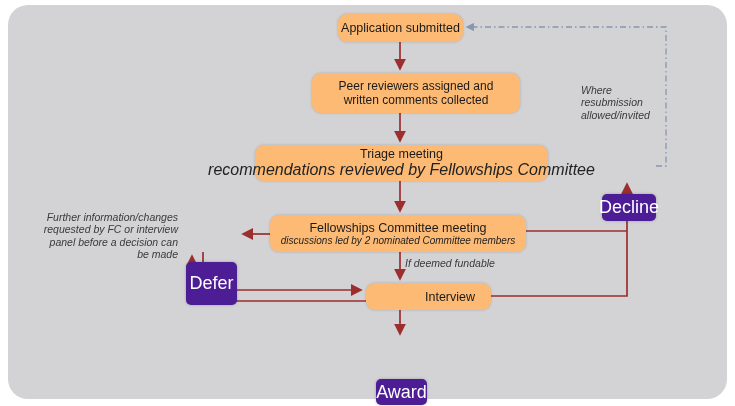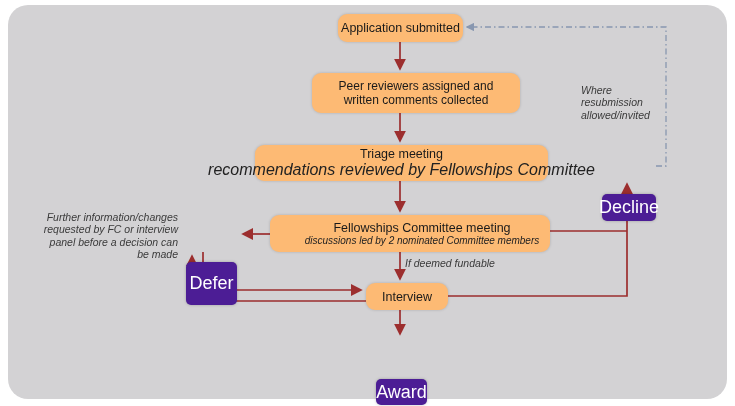--- a/index.html
+++ b/index.html
@@ -56,26 +56,26 @@
   <div class="node" style="left:312px;top:73px;width:208px;height:40px;">
     <div class="title" style="font-size:12px;">Peer reviewers assigned and</div>
     <div class="title" style="font-size:12px;">written comments collected</div>
   </div>
 
   <div class="node" style="left:255px;top:145px;width:293px;height:36px;">
     <div class="title">Triage meeting</div>
     <div class="subtitle">recommendations reviewed by Fellowships Committee</div>
   </div>
 
-  <div class="node" style="left:270px;top:215px;width:256px;height:37px;padding-left:24px;">
+  <div class="node" style="left:270px;top:215px;width:256px;height:37px;">
     <div class="title">Fellowships Committee meeting</div>
     <div class="subtitle" style="font-size:10px;">discussions led by 2 nominated Committee members</div>
   </div>
 
-  <div class="node" style="left:366px;top:283px;width:82px;height:27px;">
+  <div class="node" style="left:366px;top:283px;width:82px;height:27px;padding-left:43px;">
     <div class="title">Interview</div>
   </div>
 
   <div class="node-gray" style="left:186px;top:221px;width:51px;height:43px;">
     <span>Defer</span>
   </div>
 
   <div class="node-gray" style="left:602px;top:153px;width:54px;height:27px;">
     <span>Decline</span>
   </div>

